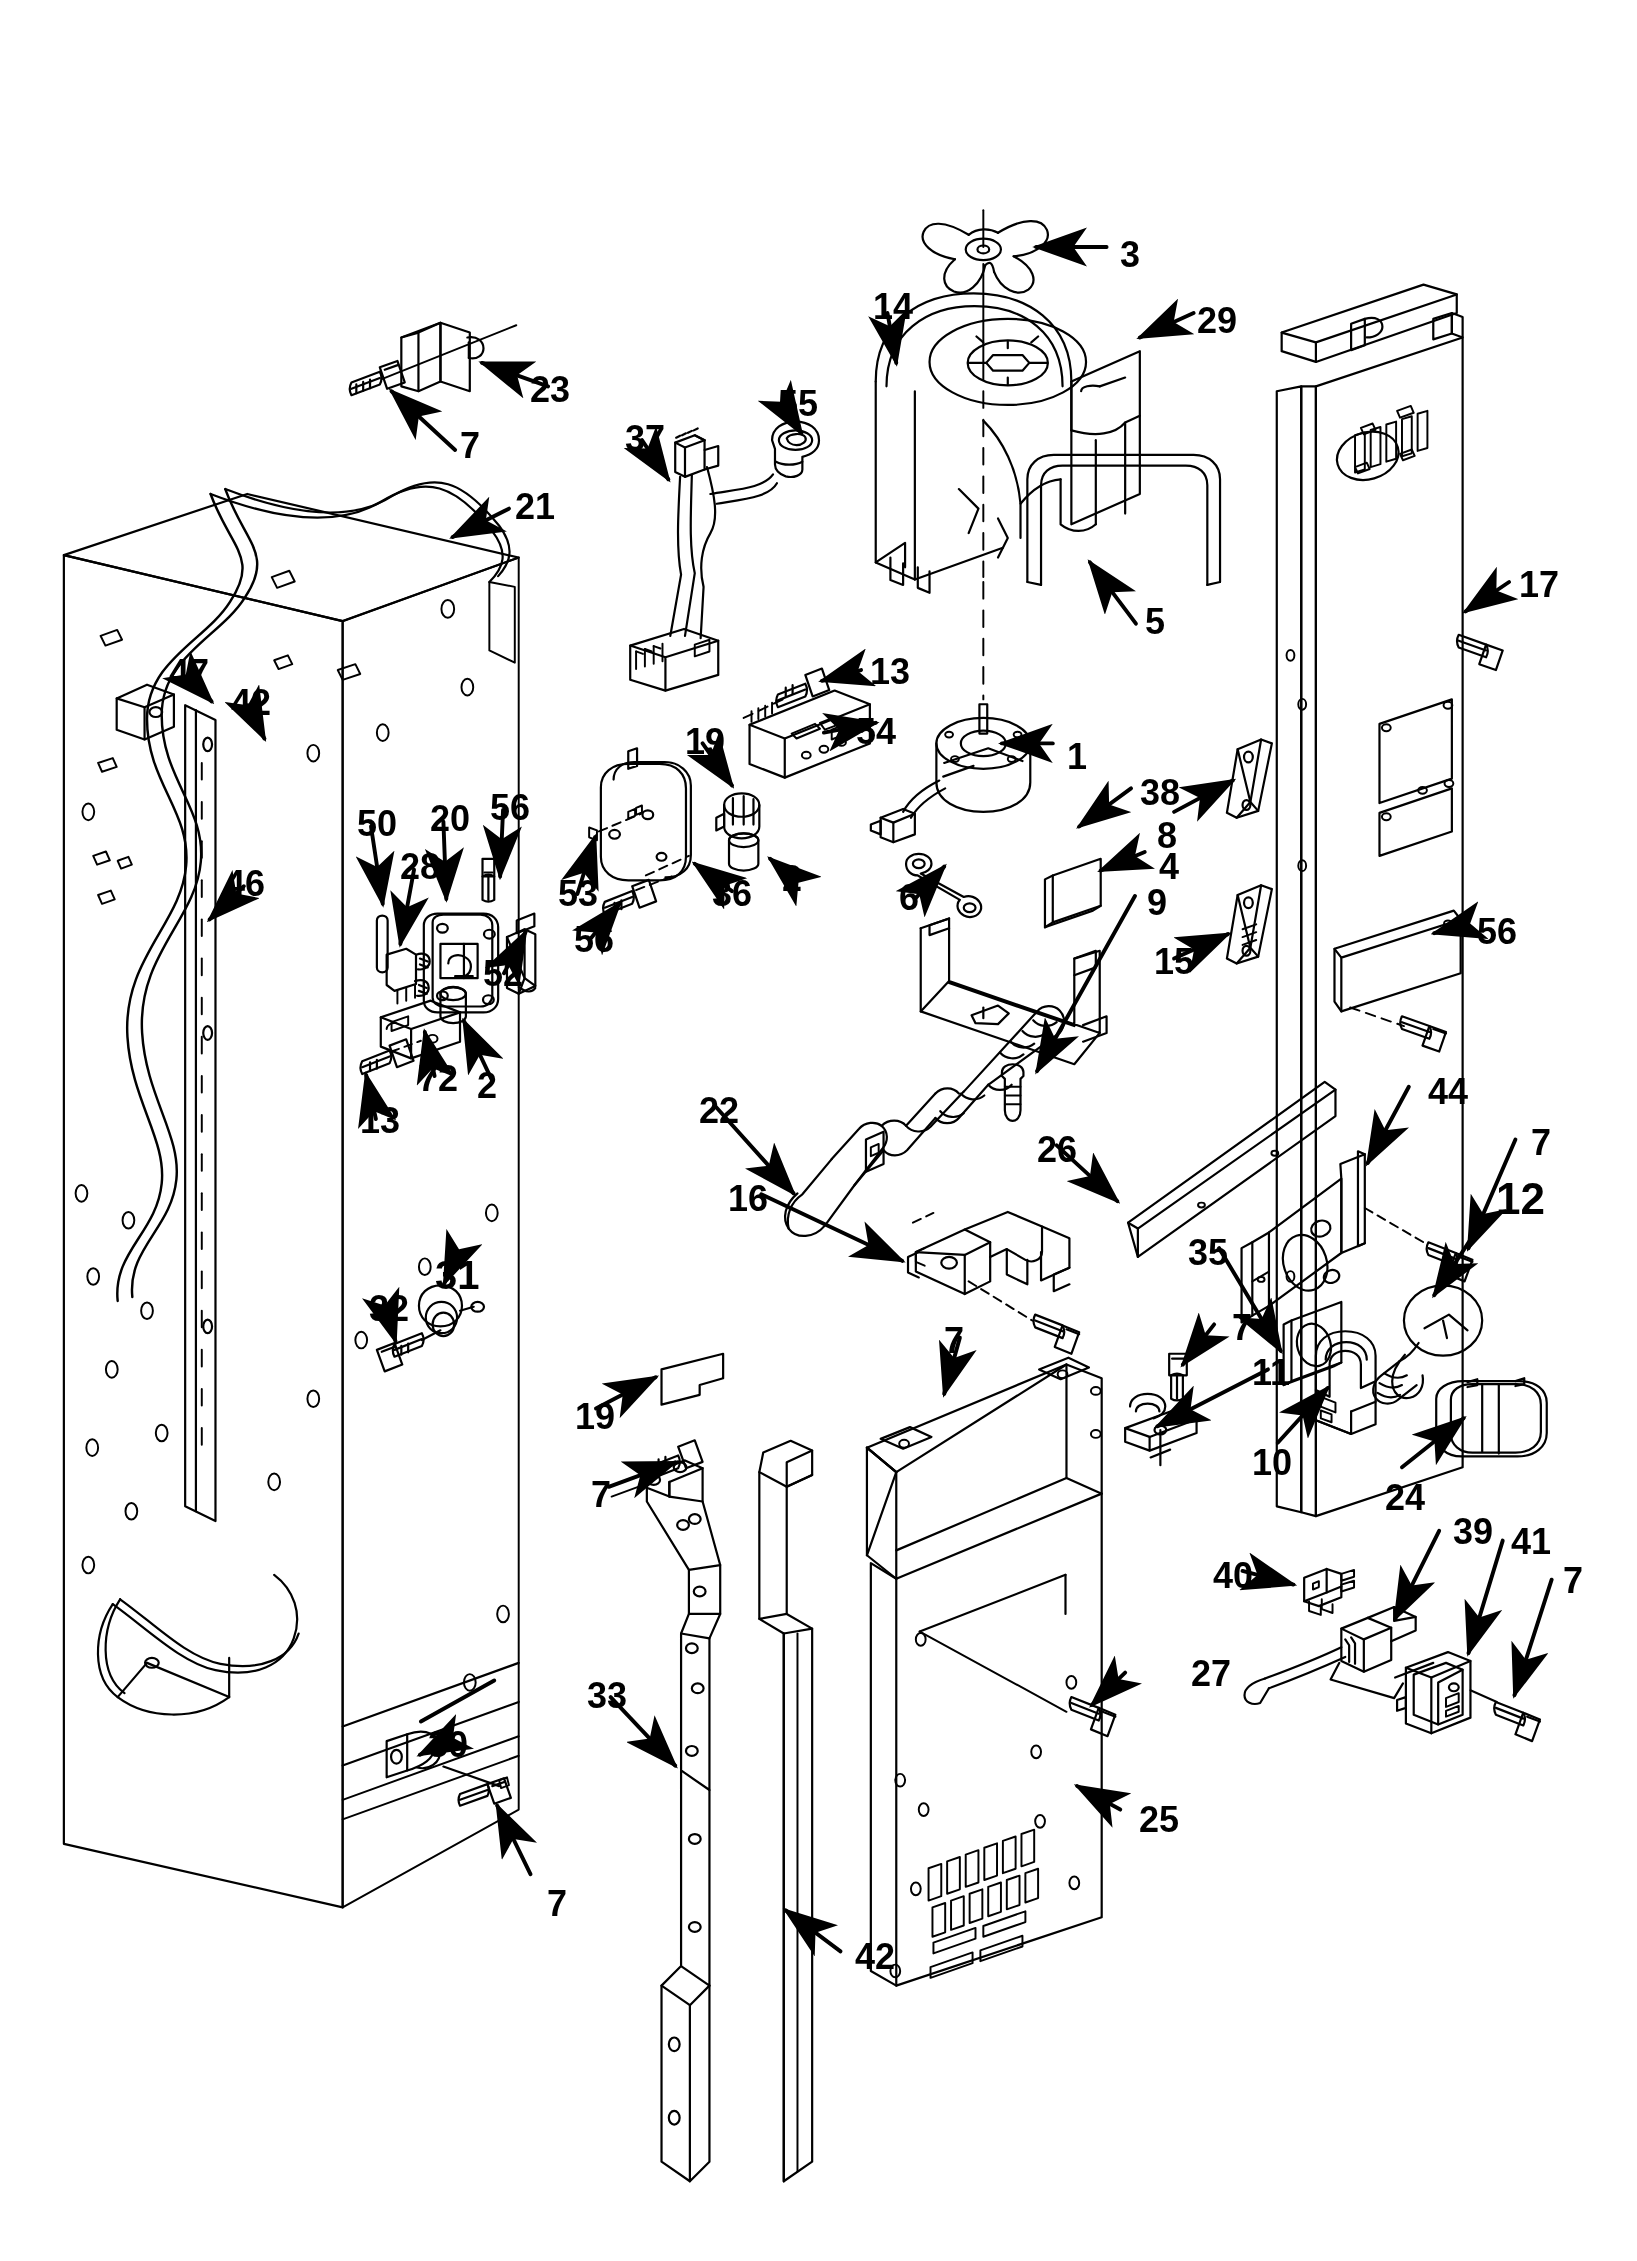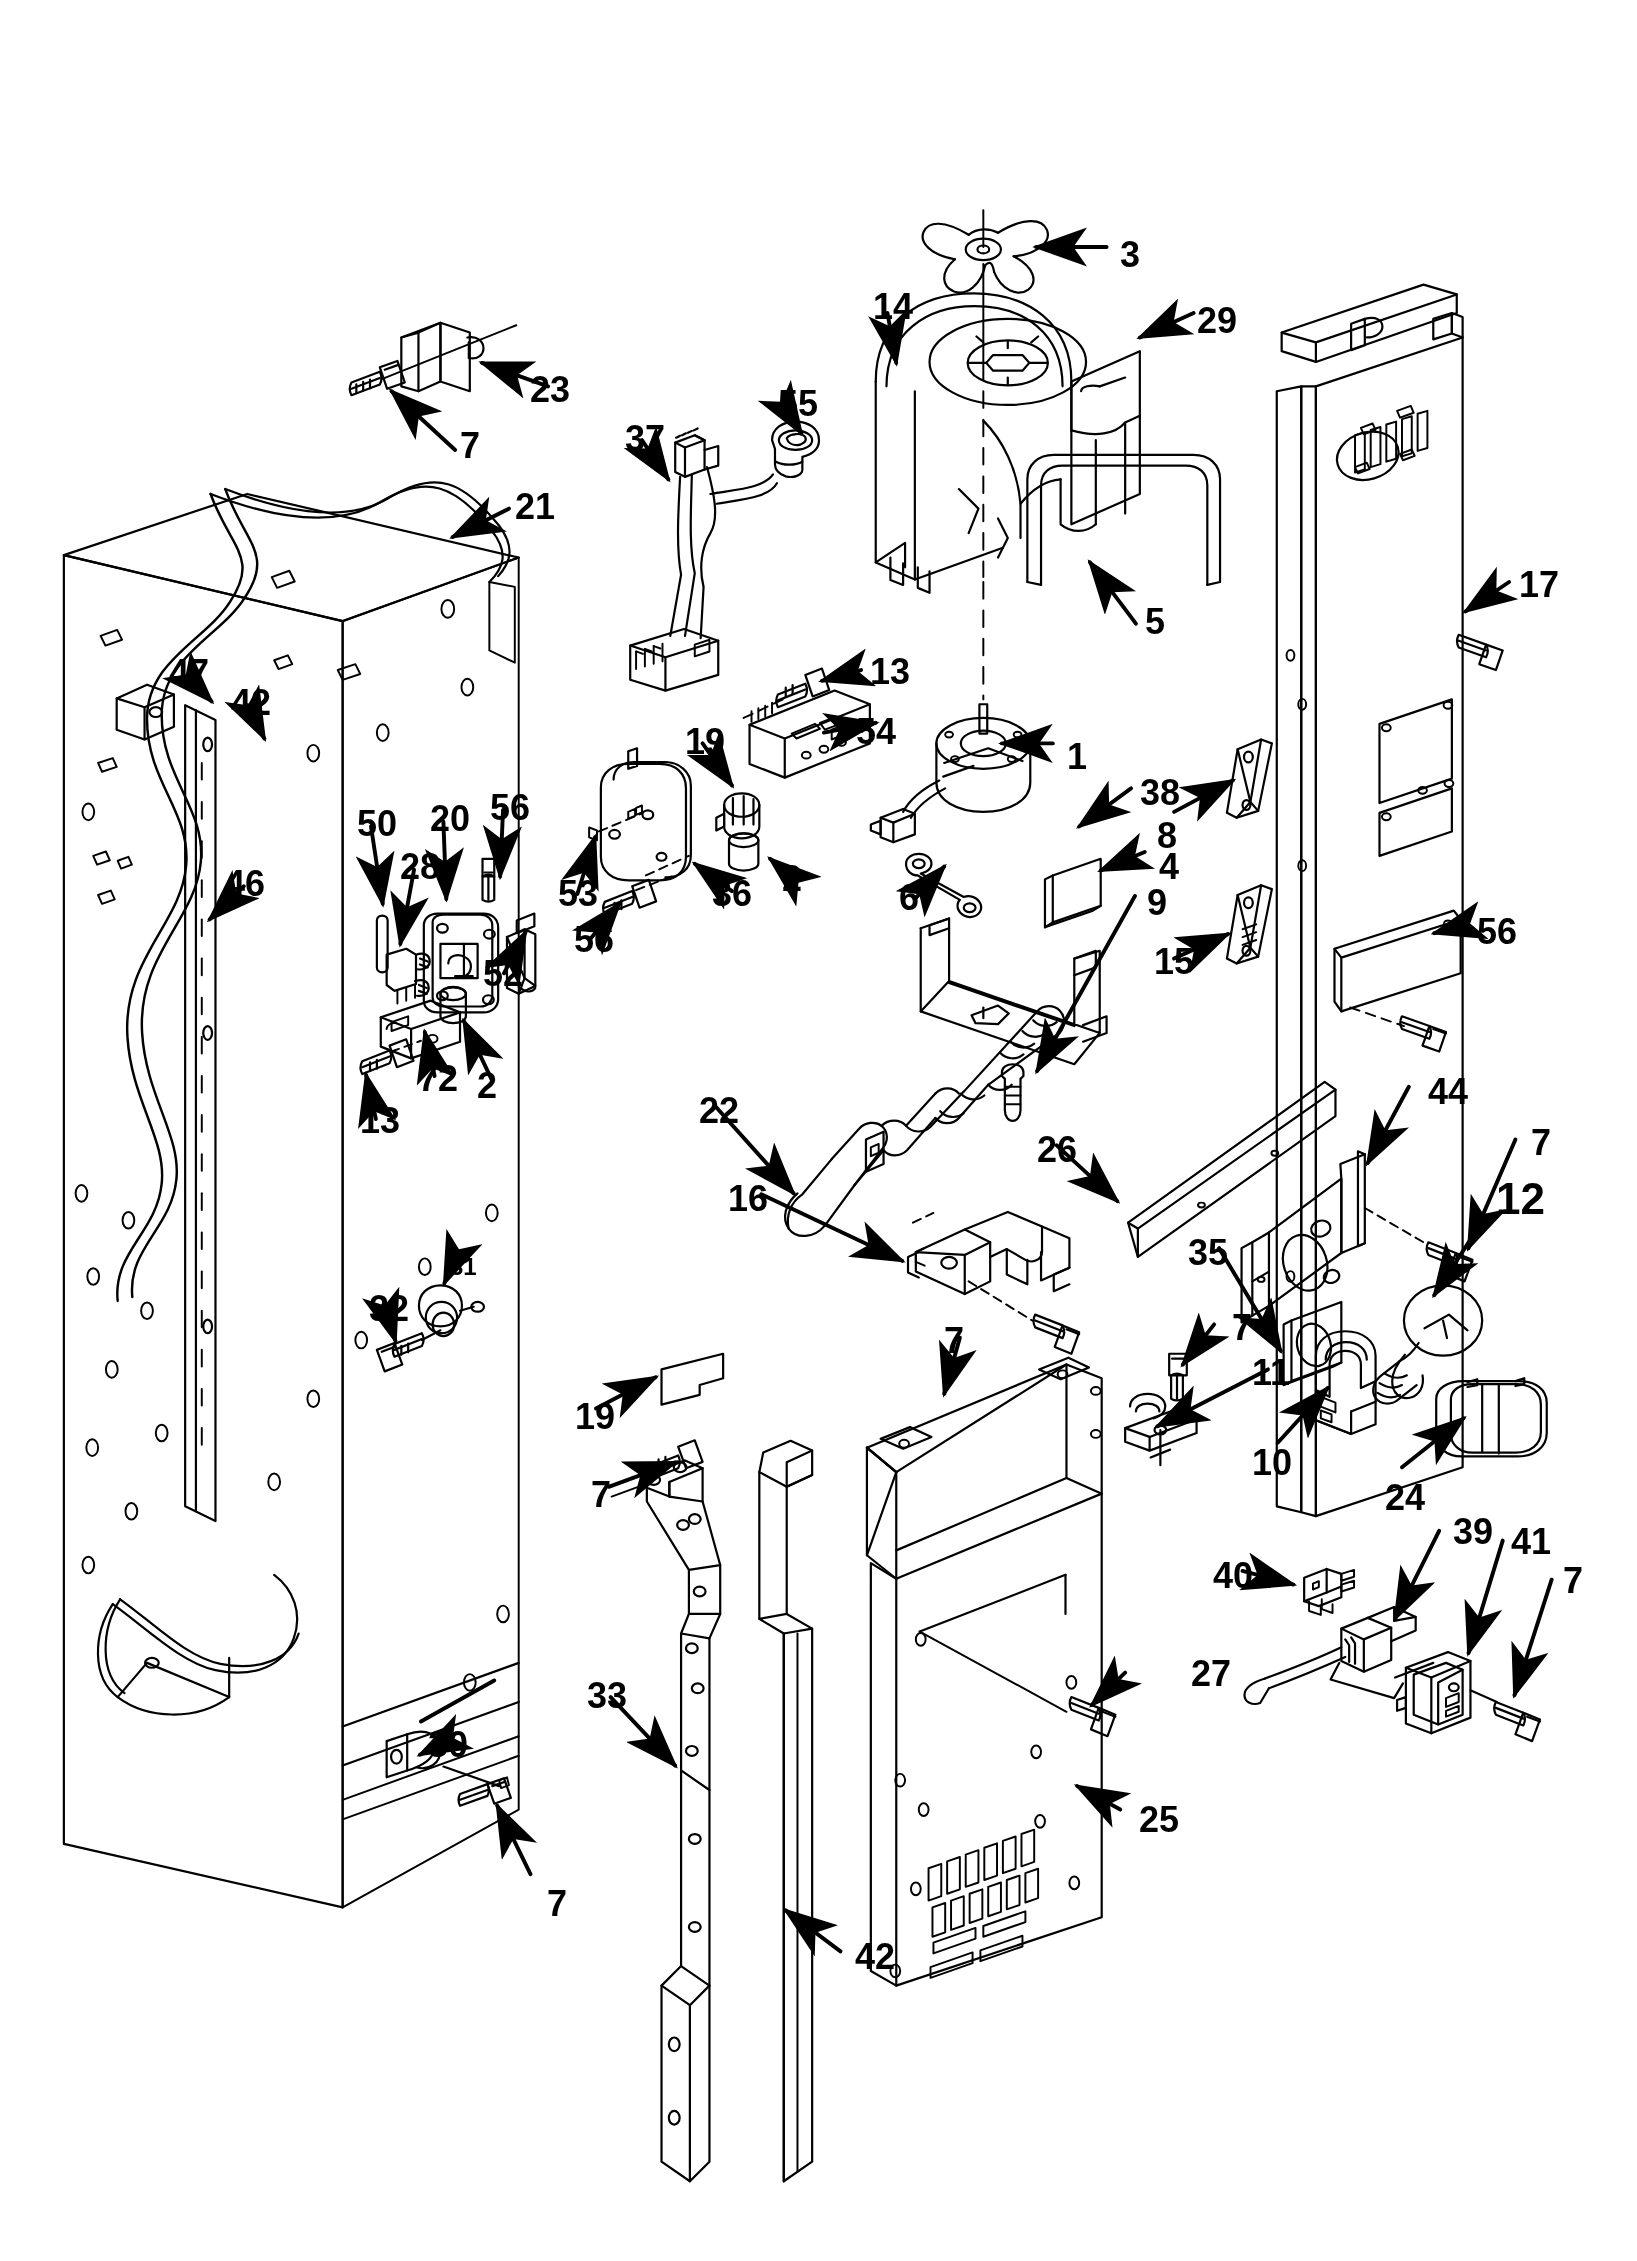--- a/index.html
+++ b/index.html
@@ -973,21 +973,21 @@
   <div class="callout" style="left:418px;top:1061px;font-size:36px;">72</div>
   <div class="callout" style="left:477px;top:1068px;font-size:36px;">2</div>
   <div class="callout" style="left:360px;top:1103px;font-size:36px;">13</div>
   <div class="callout" style="left:1428px;top:1074px;font-size:36px;">44</div>
   <div class="callout" style="left:699px;top:1093px;font-size:36px;">22</div>
   <div class="callout" style="left:1037px;top:1132px;font-size:36px;">26</div>
   <div class="callout" style="left:1531px;top:1125px;font-size:36px;">7</div>
   <div class="callout" style="left:728px;top:1181px;font-size:36px;">16</div>
   <div class="callout" style="left:1188px;top:1235px;font-size:36px;">35</div>
   <div class="callout" style="left:1496px;top:1158px;font-size:44px;margin-top:19px;">12</div>
-  <div class="callout" style="left:435px;top:1255px;font-size:24px;margin-left:15px;">31</div>
+  <div class="callout" style="left:435px;top:1255px;font-size:40px;">31</div>
   <div class="callout" style="left:369px;top:1291px;font-size:36px;">32</div>
   <div class="callout" style="left:944px;top:1323px;font-size:36px;">7</div>
   <div class="callout" style="left:1232px;top:1310px;font-size:36px;">7</div>
   <div class="callout" style="left:1252px;top:1355px;font-size:36px;">11</div>
   <div class="callout" style="left:1252px;top:1445px;font-size:36px;">10</div>
   <div class="callout" style="left:1385px;top:1480px;font-size:36px;">24</div>
   <div class="callout" style="left:575px;top:1399px;font-size:36px;">19</div>
   <div class="callout" style="left:1453px;top:1514px;font-size:36px;">39</div>
   <div class="callout" style="left:1213px;top:1558px;font-size:36px;">40</div>
   <div class="callout" style="left:1511px;top:1524px;font-size:36px;">41</div>

